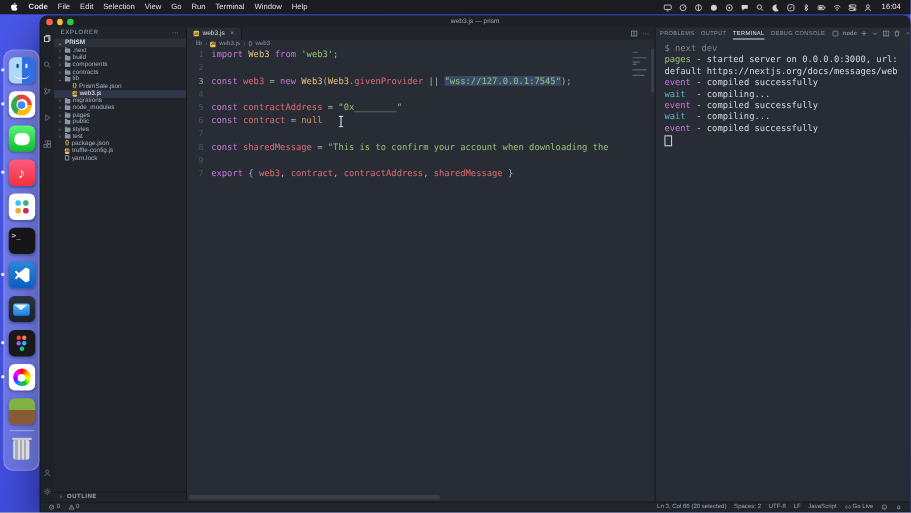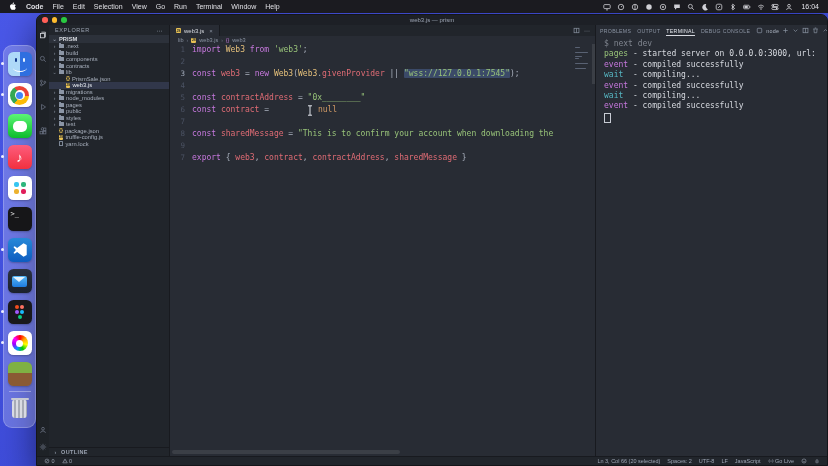--- a/index.html
+++ b/index.html
@@ -520,21 +520,21 @@
               <div class="codeline">
                 <span class="gutter">4</span>
                 <span class="ctext"></span>
               </div>
               <div class="codeline">
                 <span class="gutter">5</span>
                 <span class="ctext"><span style="color: rgb(198, 120, 221);">const </span><span style="color: rgb(224, 108, 117);">contractAddress </span><span style="color: rgb(171, 178, 191);">= </span><span style="color: rgb(152, 195, 121);">"0x________"</span></span>
               </div>
               <div class="codeline">
                 <span class="gutter">6</span>
-                <span class="ctext"><span style="color: rgb(198, 120, 221);">const </span><span style="color: rgb(224, 108, 117);">contract </span><span style="color: rgb(171, 178, 191);">= </span><span style="color: rgb(209, 154, 102); margin-left: 44px;">null</span></span>
+                <span class="ctext"><span style="color: rgb(198, 120, 221);">const </span><span style="color: rgb(224, 108, 117);">contract </span><span style="color: rgb(171, 178, 191);">= </span><span style="color: rgb(209, 154, 102);">null</span></span>
               </div>
               <div class="codeline">
                 <span class="gutter">7</span>
                 <span class="ctext"></span>
               </div>
               <div class="codeline">
                 <span class="gutter">8</span>
                 <span class="ctext"><span style="color: rgb(198, 120, 221);">const </span><span style="color: rgb(224, 108, 117);">sharedMessage </span><span style="color: rgb(171, 178, 191);">= </span><span style="color: rgb(152, 195, 121);">"This is to confirm your account when downloading the</span></span>
               </div>
               <div class="codeline">
@@ -600,20 +600,21 @@
               <span class="mi">
                 <svg viewBox="0 0 10 10" fill="none" stroke="currentColor" stroke-width="1">
                   <path d="M2.4 6.2L5 3.6l2.6 2.6"></path>
                 </svg>
               </span>
             </div>
           </div>
         <div class="termbody" id="term">
             <div class="tline"><span style="color: rgb(127, 132, 142);">$ next dev</span></div>
             <div class="tline"><span style="color: rgb(152, 195, 121);">pages</span><span style="color: rgb(215, 218, 224);"> - started server on 0.0.0.0:3000, url:</span></div>
+            <div class="tline"><span style="color: rgb(215, 218, 224);">default https://nextjs.org/docs/messages/web</span></div>
             <div class="tline"><span style="color: rgb(198, 120, 221);">event</span><span style="color: rgb(215, 218, 224);"> - compiled successfully</span></div>
             <div class="tline"><span style="color: rgb(86, 182, 194);">wait</span><span style="color: rgb(215, 218, 224);">  - compiling...</span></div>
             <div class="tline"><span style="color: rgb(198, 120, 221);">event</span><span style="color: rgb(215, 218, 224);"> - compiled successfully</span></div>
             <div class="tline"><span style="color: rgb(86, 182, 194);">wait</span><span style="color: rgb(215, 218, 224);">  - compiling...</span></div>
             <div class="tline"><span style="color: rgb(198, 120, 221);">event</span><span style="color: rgb(215, 218, 224);"> - compiled successfully</span></div>
             <div class="term-cursor"></div>
           </div>
       </div>
     </div>
 

